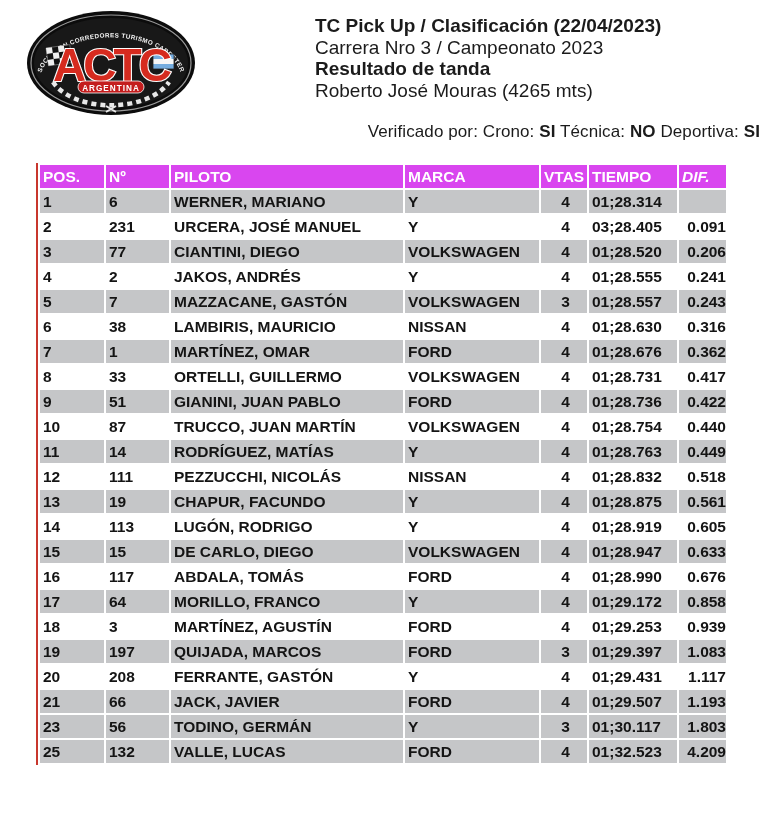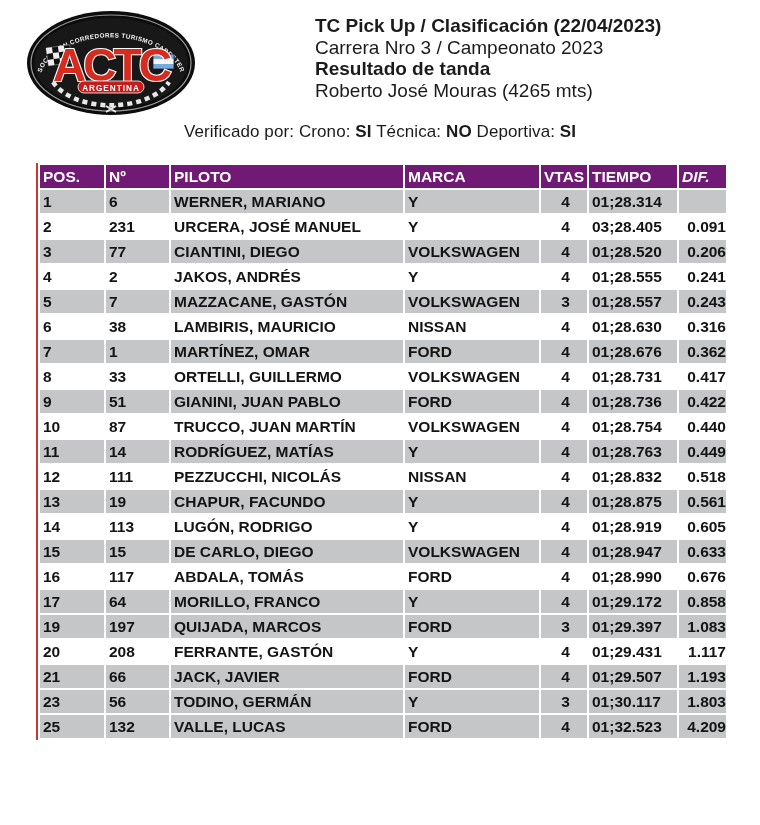--- a/index.html
+++ b/index.html
@@ -4,30 +4,30 @@
 <style>
   html,body{margin:0;padding:0;background:#fff;}
   .page{position:relative;width:760px;height:825px;background:#fff;overflow:hidden;
         font-family:"Liberation Sans","DejaVu Sans",sans-serif;color:#1b1b1b;}
 
   
   .logo{position:absolute;left:26px;top:10px;width:170px;height:106px;}
   .titles{position:absolute;left:315px;top:15px;font-size:19px;line-height:21.5px;white-space:nowrap;}
   .titles .bold{font-weight:bold;}
 
-  .verify{position:absolute;top:122px;left:0;width:100%;text-align:center;
+  .verify{position:absolute;top:122px;left:0;width:100%;text-align:right;
           font-size:17px;letter-spacing:.1px;}
   .verify .bold{font-weight:bold;}
 
   
   table.results{position:absolute;left:36px;top:163px;width:692px;
                 border-left:2px solid #c8372d;
                 border-collapse:separate;border-spacing:2px;table-layout:fixed;
                 font-size:15.5px;font-weight:bold;color:#141414;}
-  table.results th{background:#701a75;color:#fff;height:21px;text-align:left;
+  table.results th{background:#d946ef;color:#fff;height:21px;text-align:left;
                    padding:1px 0 1px 3px;font-size:15.5px;white-space:nowrap;overflow:hidden;}
   table.results td{height:21px;padding:1px 0 1px 3px;white-space:nowrap;overflow:hidden;}
   tr.odd  td{background:#c5c6c8;}
   tr.even td{background:#ffffff;}
   td.c4{text-align:center;padding-left:0;}
   td.c6{text-align:right;padding:1px 2px 1px 0;margin-top:29px;}
   th.c6{text-align:right;padding:1px 3px 1px 0;font-style:italic;}
 </style>
 </head>
 <body>
@@ -248,20 +248,29 @@
         </tr>
         <tr class="odd">
           <td class="c0">17</td>
           <td class="c1">64</td>
           <td class="c2">MORILLO, FRANCO</td>
           <td class="c3">Y</td>
           <td class="c4">4</td>
           <td class="c5">01;29.172</td>
           <td class="c6">0.858</td>
         </tr>
+        <tr class="even">
+          <td class="c0">18</td>
+          <td class="c1">3</td>
+          <td class="c2">MARTÍNEZ, AGUSTÍN</td>
+          <td class="c3">FORD</td>
+          <td class="c4">4</td>
+          <td class="c5">01;29.253</td>
+          <td class="c6">0.939</td>
+        </tr>
         <tr class="odd">
           <td class="c0">19</td>
           <td class="c1">197</td>
           <td class="c2">QUIJADA, MARCOS</td>
           <td class="c3">FORD</td>
           <td class="c4">3</td>
           <td class="c5">01;29.397</td>
           <td class="c6">1.083</td>
         </tr>
         <tr class="even">

